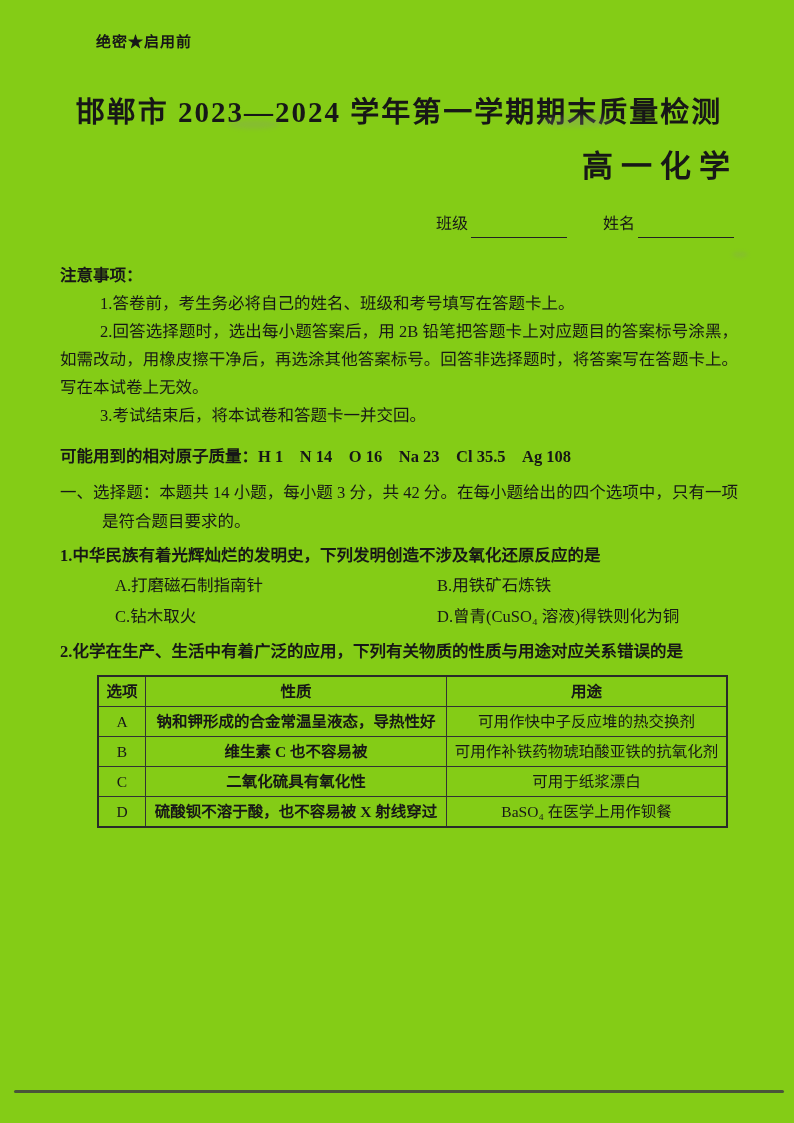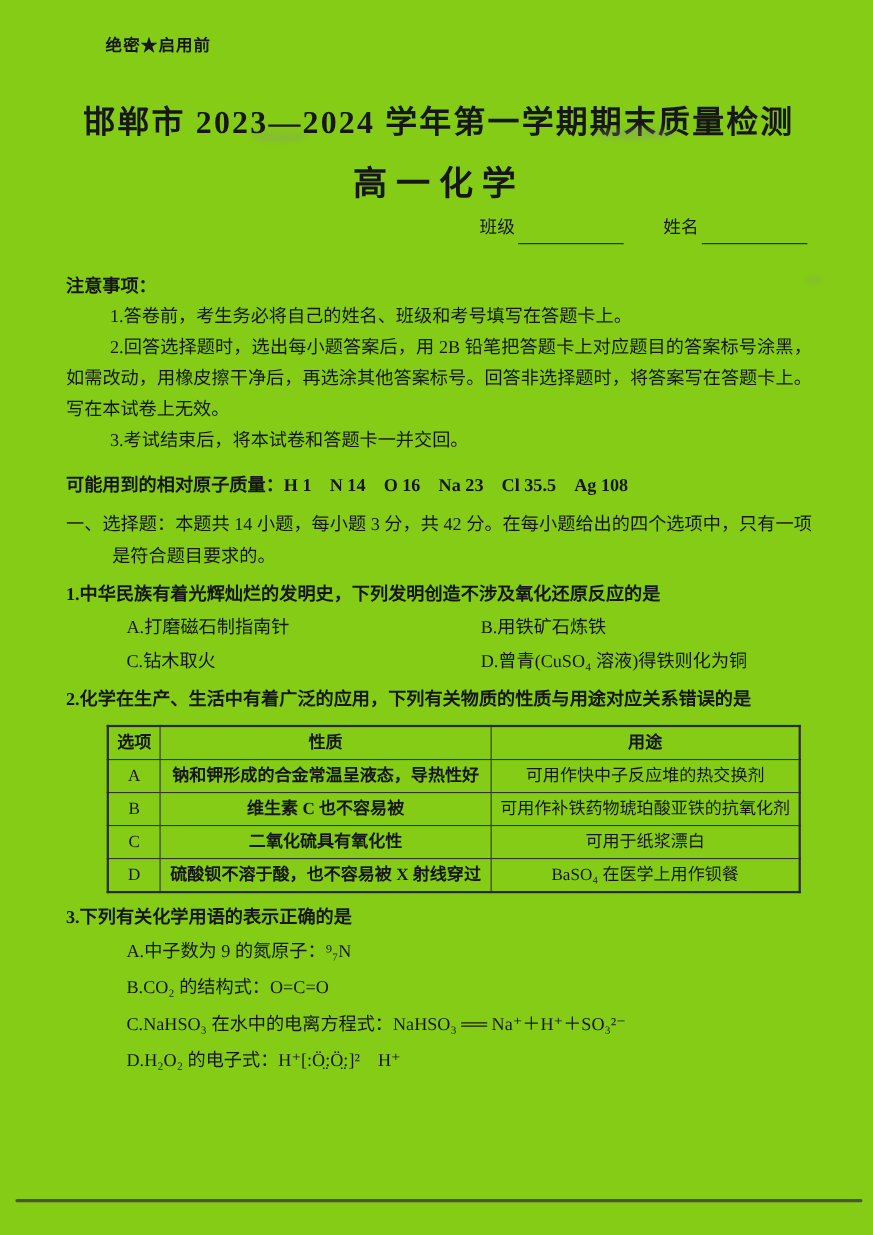--- a/index.html
+++ b/index.html
@@ -5,22 +5,22 @@
   html,body{margin:0;padding:0;background:#ffffff;}
   .page{
     position:relative;width:794px;height:1123px;margin:0 auto;
     background:#84cc16;overflow:hidden;color:#171717;
     font-family:"Liberation Serif","DejaVu Serif",serif;
     font-size:16.5px;line-height:28px;
   }
   .content{padding:14px 56px 0 60px;}
   .security{margin:14px 0 0 36px;font-size:15px;font-weight:bold;letter-spacing:1px;}
   .title{margin:36px 0 0 0;text-align:center;font-size:29px;font-weight:bold;letter-spacing:2px;line-height:40px;}
-  .subtitle{margin:14px 0 0 0;text-align:center;font-size:31px;font-weight:bold;letter-spacing:8px;line-height:42px;}
-  .classname{margin-top:6px;display:flex;justify-content:flex-end;gap:36px;font-size:16px;padding-right:4px;}
+  .subtitle{margin:14px 0 0 0;text-align:right;font-size:31px;font-weight:bold;letter-spacing:8px;line-height:42px;}
+  .classname{margin-top:22px;display:flex;justify-content:flex-end;gap:36px;font-size:16px;padding-right:4px;}
   .classname .pair{display:flex;align-items:flex-end;}
   .blank{display:inline-block;width:96px;border-bottom:1.5px solid #222;height:20px;margin-left:3px;}
   .notice-head{margin-top:24px;font-weight:bold;}
   .notice-item{margin:0;text-indent:40px;text-align:justify;}
   .atomic{margin-top:13px;white-space:pre-wrap;font-weight:bold;}
   .section-head{margin-top:7px;font-weight:normal;padding-left:42px;text-indent:-42px;line-height:29px;text-align:justify;}
   .stem{font-weight:bold;line-height:29px;margin-top:5px;}
   .opt-grid{display:grid;grid-template-columns:322px 1fr;padding-left:55px;line-height:31px;}
   .opt-line{line-height:33px;padding-left:55px;}
   .qtable{border-collapse:collapse;margin:9px 0 7px 37px;width:631px;font-size:15.5px;text-align:center;line-height:21px;}
@@ -109,25 +109,18 @@
           </tr>
           <tr>
             <td>D</td>
             <td>硫酸钡不溶于酸，也不容易被 X 射线穿过</td>
             <td>BaSO₄ 在医学上用作钡餐</td>
           </tr>
         </tbody>
       </table>
     </div>
 
-    <div class="question">
-      <div class="stem">3.下列有关化学用语的表示正确的是</div>
-      <div class="opt-line">A.中子数为 9 的氮原子：⁹₇N</div>
-      <div class="opt-line">B.CO₂ 的结构式：O=C=O</div>
-      <div class="opt-line">C.NaHSO₃ 在水中的电离方程式：NaHSO₃ ══ Na⁺＋H⁺＋SO₃²⁻</div>
-      <div class="opt-line">D.H₂O₂ 的电子式：H⁺[:Ö̤:Ö̤:]²　H⁺</div>
-    </div>
 
 
   </div>
 
   <div class="scanline"></div>
 </div>
 
 </body></html>

